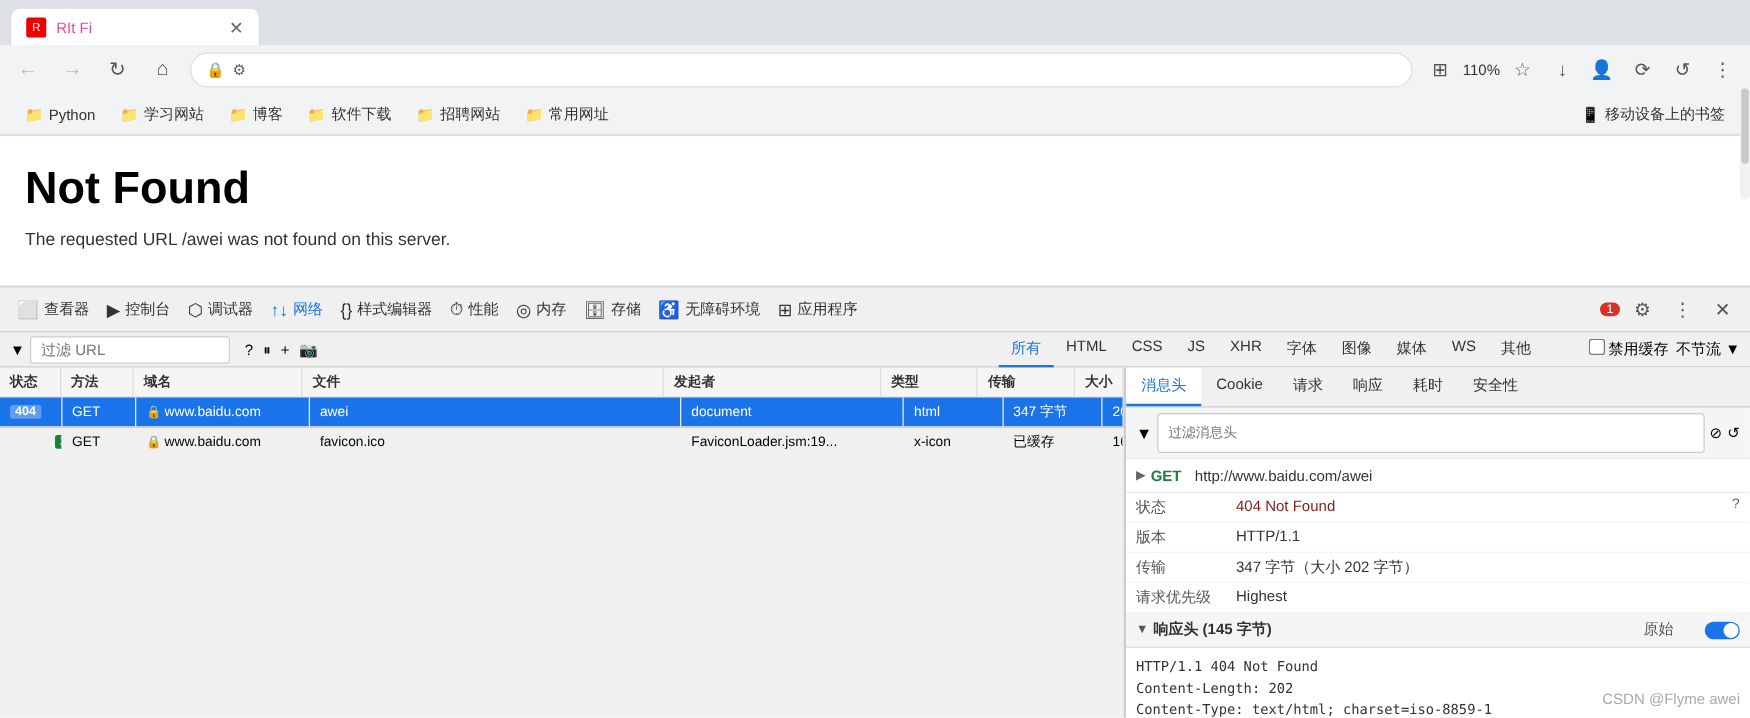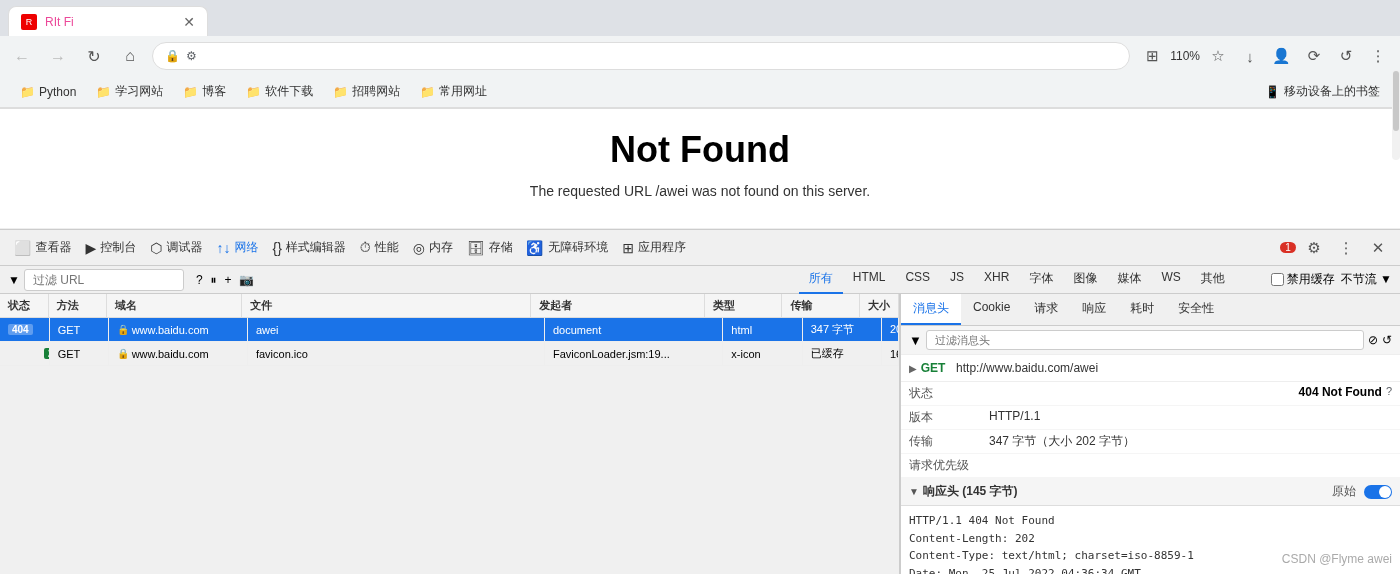--- a/index.html
+++ b/index.html
@@ -21,21 +21,21 @@
     .address-url { flex: 1; color: #333; font-size: 13px; }
     .nav-right { display: flex; gap: 4px; align-items: center; }
     .nav-icon-btn { width: 28px; height: 28px; display: flex; align-items: center; justify-content: center; border-radius: 50%; cursor: pointer; color: #555; font-size: 15px; }
 
     
     .bookmarks-bar { height: 32px; background: #f1f3f4; border-bottom: 1px solid #ddd; display: flex; align-items: center; padding: 0 12px; gap: 4px; }
     .bookmark-item { display: flex; align-items: center; gap: 4px; padding: 2px 8px; border-radius: 4px; cursor: pointer; font-size: 12px; color: #333; white-space: nowrap; }
     .bookmark-folder-icon { color: #666; font-size: 12px; }
 
     
-    .page-content { height: 120px; padding: 20px 20px; background: #fff; border-bottom: 1px solid #eee; text-align: center; }
+    .page-content { height: 120px; padding: 20px 20px; background: #fff; border-bottom: 1px solid #eee; }
     .page-h1 { font-size: 36px; font-weight: bold; color: #000; margin-bottom: 12px; }
     .page-p { font-size: 14px; color: #333; }
 
     
     .devtools { background: #f0f0f0; border-top: 1px solid #ccc; height: 380px; display: flex; flex-direction: column; }
     .devtools-toolbar { height: 36px; background: #f0f0f0; display: flex; align-items: center; padding: 0 8px; gap: 2px; border-bottom: 1px solid #ccc; }
     .dt-icon-btn { display: flex; align-items: center; gap: 4px; padding: 4px 6px; border-radius: 4px; cursor: pointer; font-size: 12px; color: #333; white-space: nowrap; }
     .dt-icon-btn.active { color: #1a73e8; }
     .dt-icon { font-size: 14px; }
     .dt-spacer { flex: 1; }
@@ -73,39 +73,39 @@
 
     
     .detail-tabs { display: flex; background: #f0f0f0; border-bottom: 1px solid #ccc; }
     .detail-tab { padding: 6px 12px; font-size: 12px; cursor: pointer; color: #333; border-bottom: 2px solid transparent; white-space: nowrap; }
     .detail-tab.active { color: #1a73e8; border-bottom-color: #1a73e8; background: #fff; }
 
     .detail-content { flex: 1; overflow-y: auto; padding: 0; background: #fff; }
 
     
     .detail-filter { display: flex; align-items: center; padding: 4px 8px; background: #f5f5f5; border-bottom: 1px solid #eee; gap: 4px; }
-    .detail-filter-input { border: 1px solid #ccc; border-radius: 3px; padding: 2px 8px; font-size: 11px; height: 20px; flex: 1; background: #fff; }
+    .detail-filter-input { border: 1px solid #ccc; border-radius: 3px; padding: 2px 8px; font-size: 11px; height: 32px; flex: 1; background: #fff; }
     .detail-filter-icons { display: flex; gap: 4px; }
 
     .request-url-row { display: flex; align-items: center; padding: 6px 8px; border-bottom: 1px solid #eee; font-size: 12px; gap: 4px; }
     .request-method { color: #188038; font-weight: bold; }
     .request-url { color: #333; text-align: center; }
     .expand-arrow { color: #666; cursor: pointer; font-size: 10px; }
 
     .detail-section { padding: 0; }
     .detail-row { display: flex; padding: 3px 8px; font-size: 12px; border-bottom: 1px solid #f5f5f5; align-items: flex-start; }
     .detail-key { color: #555; min-width: 80px; padding-right: 12px; white-space: nowrap; }
     .detail-val { color: #333; flex: 1; }
-    .detail-val.red { color: #000000; font-weight: bold; text-align: right; }
+    .detail-val.red { color: #7f1d1d; font-weight: normal; }
     .detail-help { color: #5f6368; cursor: pointer; font-size: 11px; margin-left: 4px; }
 
     .section-header { display: flex; align-items: center; padding: 5px 8px; background: #f5f5f5; border-bottom: 1px solid #ddd; cursor: pointer; justify-content: space-between; }
     .section-header-left { display: flex; align-items: center; gap: 4px; font-size: 12px; font-weight: bold; color: #333; }
     .section-toggle { font-size: 10px; color: #555; }
-    .section-right { display: flex; align-items: center; gap: 8px; font-size: 12px; color: #555; }
+    .section-right { display: flex; align-items: center; gap: 25px; font-size: 12px; color: #555; }
 
     .toggle-switch { width: 28px; height: 14px; background: #1a73e8; border-radius: 7px; position: relative; cursor: pointer; }
     .toggle-switch::after { content: ''; position: absolute; width: 12px; height: 12px; background: white; border-radius: 50%; top: 1px; right: 1px; }
 
     .response-header-content { padding: 6px 8px; font-size: 11px; font-family: monospace; color: #333; line-height: 1.6; background: #fff; }
 
     
     ::-webkit-scrollbar { width: 6px; height: 6px; }
     ::-webkit-scrollbar-track { background: #f1f1f1; }
     ::-webkit-scrollbar-thumb { background: #ccc; border-radius: 3px; }
@@ -263,21 +263,21 @@
       <div class="all-tab">CSS</div>
       <div class="all-tab">JS</div>
       <div class="all-tab">XHR</div>
       <div class="all-tab">字体</div>
       <div class="all-tab">图像</div>
       <div class="all-tab">媒体</div>
       <div class="all-tab">WS</div>
       <div class="all-tab">其他</div>
     </div>
     <div style="margin-left:8px;display:flex;gap:6px;align-items:center;font-size:12px;">
-      <label style="display:flex;align-items:center;gap:3px;padding-left:20px;">
+      <label style="display:flex;align-items:flex-start;gap:3px;padding-left:20px;">
         <input type="checkbox" style="">
         <span>禁用缓存</span>
       </label>
       <span style="cursor:pointer;">不节流 ▼</span>
     </div>
   </div>
 
   <div class="devtools-body">
 
     <div class="network-panel">
@@ -361,20 +361,21 @@
           <div class="detail-row">
             <span class="detail-key">版本</span>
             <span class="detail-val">HTTP/1.1</span>
           </div>
           <div class="detail-row">
             <span class="detail-key">传输</span>
             <span class="detail-val">347 字节（大小 202 字节）</span>
           </div>
           <div class="detail-row">
             <span class="detail-key">请求优先级</span>
+            <span class="detail-val">Highest</span>
           </div>
         </div>
 
         <div class="detail-section">
           <div class="section-header">
             <div class="section-header-left">
               <span class="section-toggle">▼</span>
               <span>响应头 (145 字节)</span>
             </div>
             <div class="section-right">

